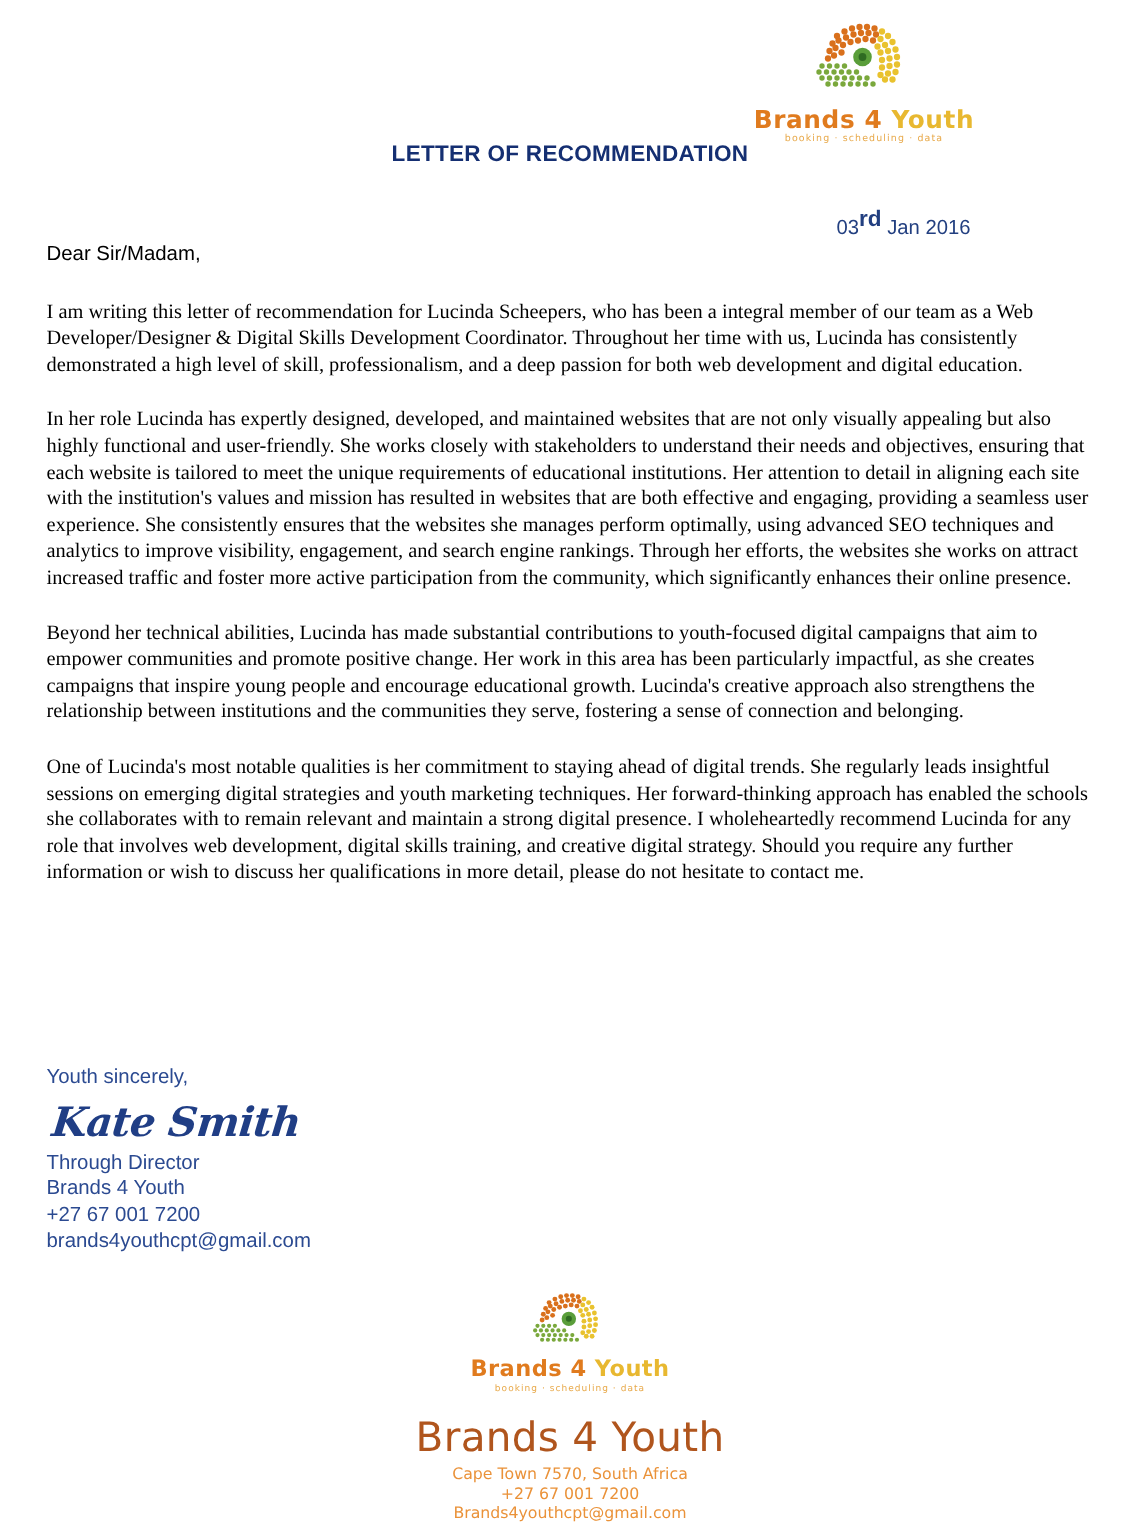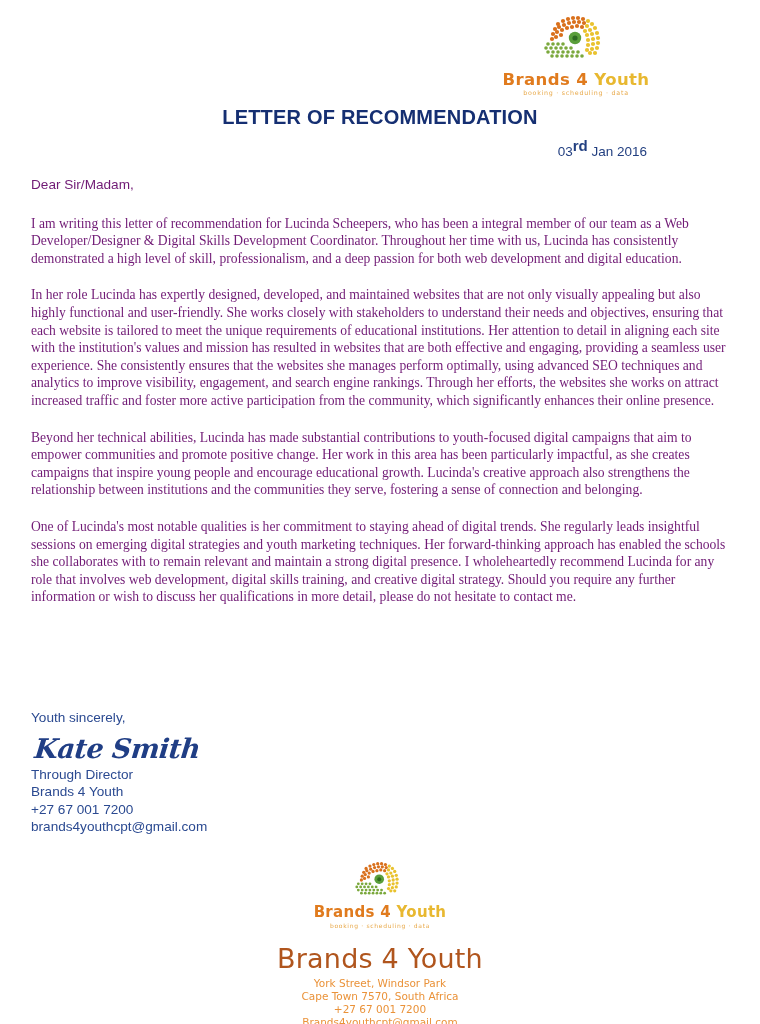--- a/index.html
+++ b/index.html
@@ -53,24 +53,24 @@
     letter-spacing: 0.75px;
     color: #e8a94a;
     margin-top: 1px;
     white-space: nowrap;
   }
 
   
   .doc-title {
     position: absolute;
     left: 0;
-    top: 106px;
+    top: 94px;
     width: 760px;
     text-align: center;
-    font-size: 20px;
+    font-size: 15px;
     font-weight: bold;
     color: #152f72;
     letter-spacing: 0.2px;
   }
 
   
   .doc-date {
     position: absolute;
     right: 31px;
     top: 144px;
@@ -81,23 +81,23 @@
     font-size: 15px;
     vertical-align: super;
     line-height: 0;
     font-weight: bold;
   }
 
   
   .body-block {
     position: absolute;
     left: 31px;
-    top: 176px;
+    top: 160px;
     width: 700px;
-    color: #701a75;
+    color: #000000;
     font-size: 13.6px;
     line-height: 17.6px;
   }
   .salutation { margin: 0 0 21px 0; }
   .para { margin: 0 0 19px 0; text-align: left; font-family: Liberation Serif, serif; }
   .para:last-child { margin-bottom: 12px; }
 
   
   .signoff {
     position: absolute;
@@ -361,21 +361,20 @@
         </g>
         <circle cx="47" cy="30" r="8.5" fill="#ffffff"></circle>
         <circle cx="47" cy="30" r="6.2" fill="#5a9e3a"></circle>
         <circle cx="47" cy="30" r="2.6" fill="#2f6b22"></circle>
       </g>
     </svg>
     <div class="footer-wordmark"><span>Brands 4</span> <span class="w-y">Youth</span></div>
     <div class="footer-tagline">booking  ·  scheduling  ·  data</div>
     <div class="footer-company">Brands 4 Youth</div>
     <div class="footer-address">
-      <div>York Street, Windsor Park</div>
       <div>Cape Town 7570, South Africa</div>
       <div>+27 67 001 7200</div>
       <div>Brands4youthcpt@gmail.com</div>
 
     </div>
   </div>
 
 </div>
 
 </body></html>

